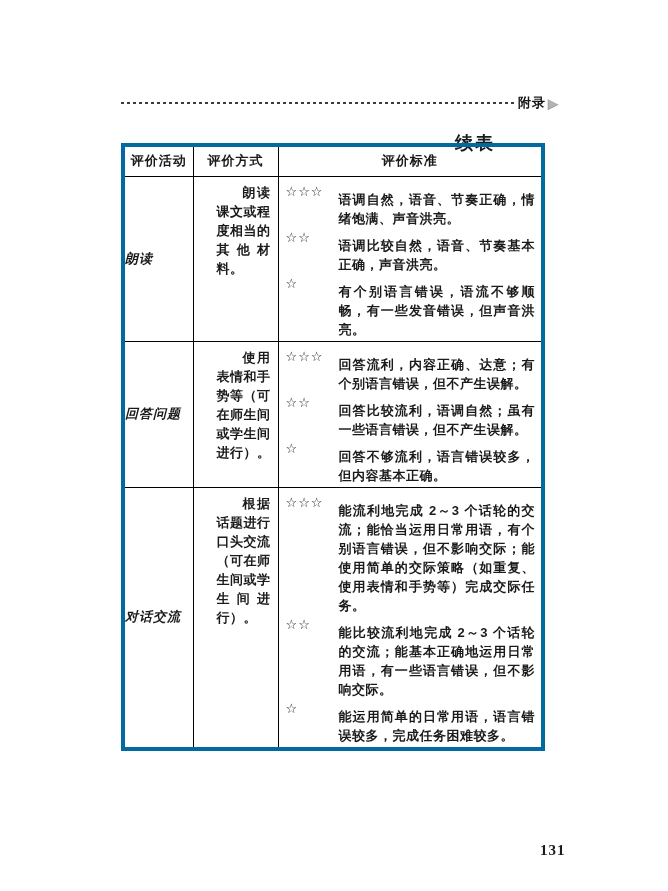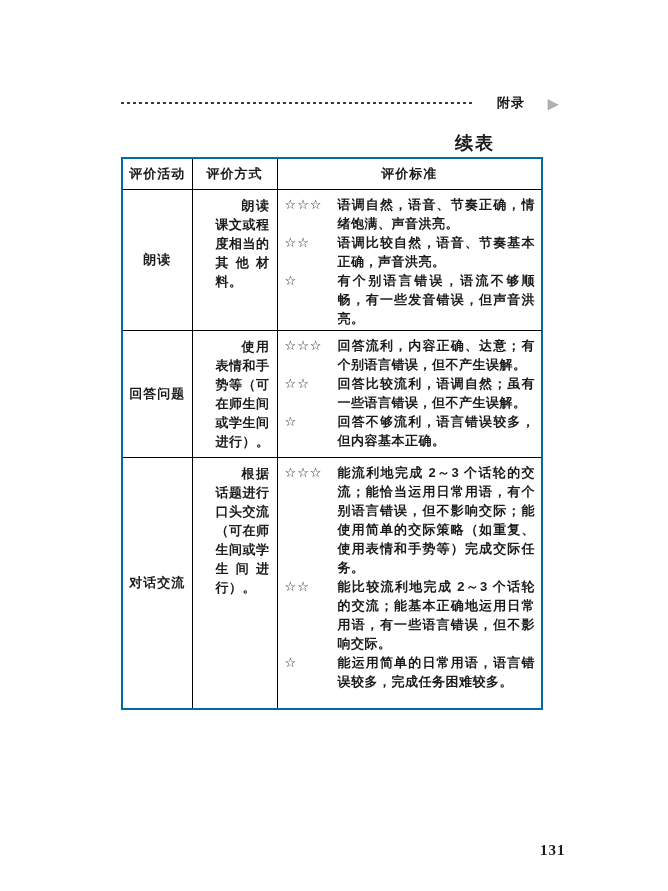--- a/index.html
+++ b/index.html
@@ -10,21 +10,21 @@
     color: #1a1a1a;
     position: relative;
     overflow: hidden;
   }
   .page { position: absolute; inset: 0; }
 
   
   .running-head {
     position: absolute;
     left: 121px; top: 94px; width: 437px;
-    display: flex; align-items: center; gap: 23px;
+    display: flex; align-items: center; gap: 2px;
   }
   .dotted-rule {
     flex: 1; height: 2px;
     background: repeating-linear-gradient(90deg, #3c3c3c 0 3px, transparent 3px 6px);
   }
   .head-label {
     font-size: 13px; font-weight: bold; letter-spacing: 1px;
     color: #161616; white-space: nowrap;
   }
   .head-arrow {
@@ -36,41 +36,41 @@
   .continued {
     position: absolute;
     left: 121px; top: 131px; width: 374px;
     text-align: right;
     font-size: 18px; font-weight: bold; letter-spacing: 2px;
   }
 
   
   table.eval-table {
     position: absolute;
-    left: 121px; top: 157px; width: 420px;
+    left: 121px; top: 143px; width: 420px;
     border-collapse: collapse;
     table-layout: fixed;
-    border: 2px solid #0369a1;
+    border: 4px solid #0369a1;
   }
   .eval-table th, .eval-table td {
     border: 1.5px solid #000;
     font-weight: bold;
     font-size: 13px;
     letter-spacing: 0.5px;
     vertical-align: top;
   }
   .eval-table col.c1 { width: 70px; }
   .eval-table col.c2 { width: 85px; }
   .eval-table col.c3 { width: 265px; }
   .eval-table th {
     height: 31px; text-align: center; vertical-align: middle;
     letter-spacing: 1px;
   }
   td.activity {
-    text-align: center; vertical-align: middle; letter-spacing: 1px;
+    text-align: left; vertical-align: middle; letter-spacing: 1px; font-style: italic;
   }
   td.method > div {
     padding: 6px 7px 4px 7px;
     line-height: 19px;
     text-align: justify;
     text-justify: inter-character;
     text-indent: 2em;
     margin-left: 16px;
   }
   td.criteria { padding: 5px 6px 2px 7px; }
@@ -78,20 +78,21 @@
   .stars {
     flex: 0 0 53px;
     font-size: 13px; line-height: 19px;
     letter-spacing: 1px; white-space: nowrap;
   }
   .crit-text {
     flex: 1;
     line-height: 19px;
     text-align: justify;
     text-justify: inter-character;
+    margin-top: 8px;
   }
   tr.r1 { height: 117px; }
   tr.r2 { height: 127px; }
   tr.r3 { height: 252px; }
 
   
   .page-number {
     position: absolute;
     left: 540px; top: 842px;
     font-family: "Liberation Serif", "DejaVu Serif", serif;

